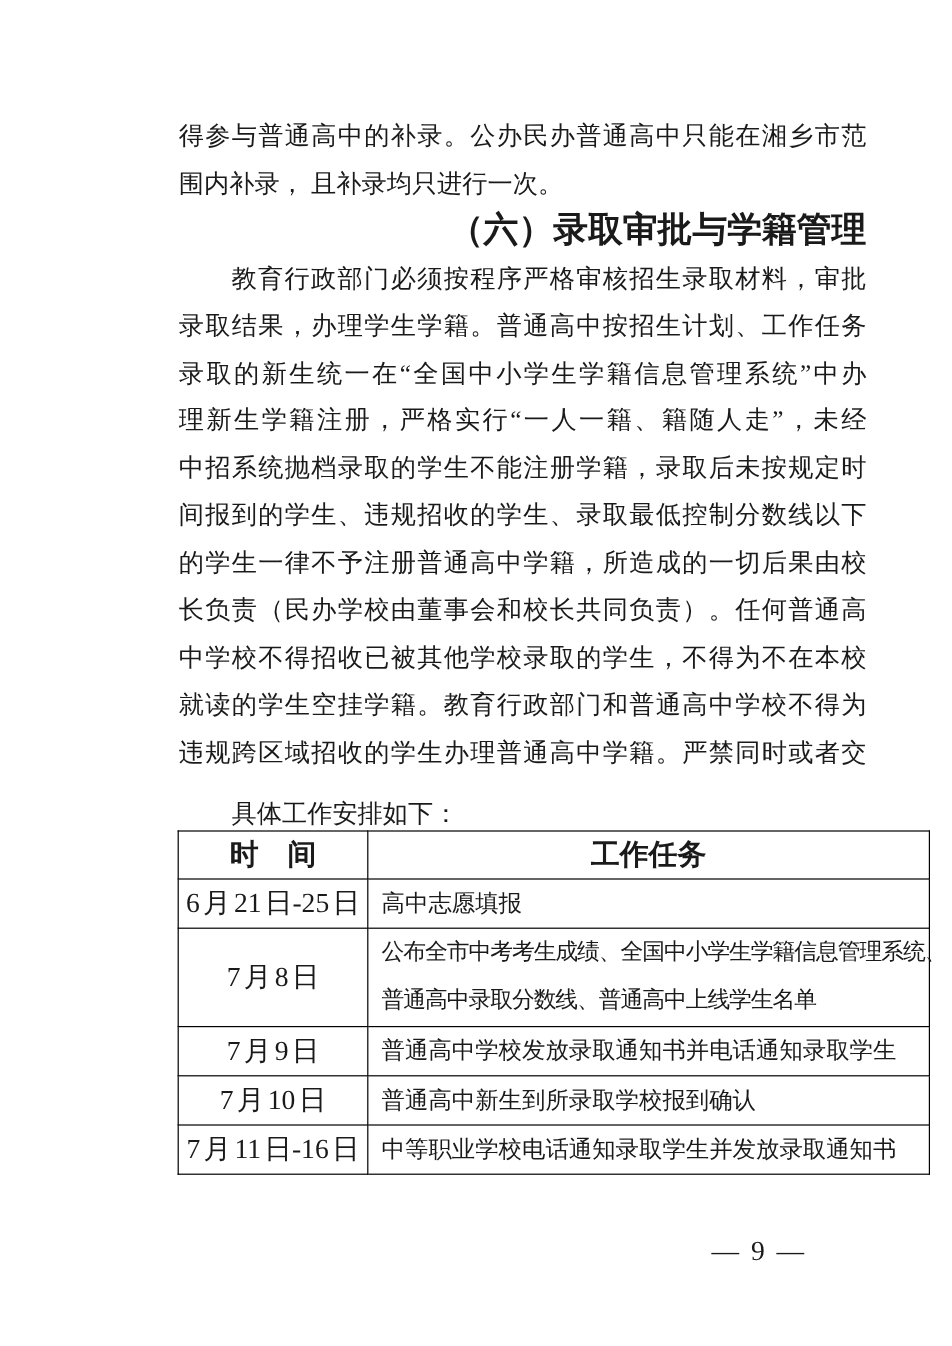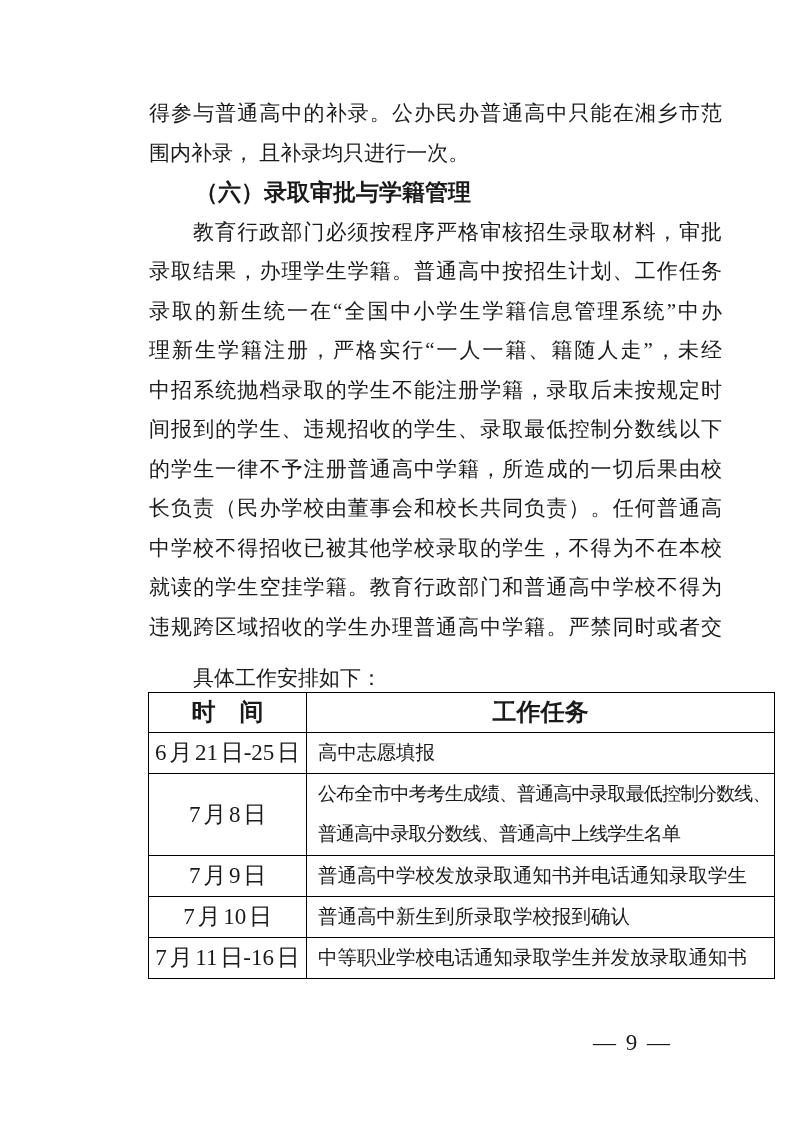--- a/index.html
+++ b/index.html
@@ -37,24 +37,25 @@
     text-align: right;
     text-align-last: left;
   }
   .line.indent {
     text-indent: 44px;
   }
   .heading {
     width: 573px;
     height: 39.5px;
     line-height: 39.5px;
-    font-size: 23px;
+    font-size: 29px;
     font-weight: bold;
     text-indent: 46px;
     white-space: nowrap;
+    text-align: right;
   }
   .lead {
     width: 573px;
     height: 39.5px;
     line-height: 39.5px;
     font-size: 21px;
     text-indent: 44px;
     margin-top: 12px;
     white-space: nowrap;
   }
@@ -148,21 +149,21 @@
         </tr>
       </thead>
       <tbody>
         <tr>
           <td class="t-time">6 月 21 日-25 日</td>
           <td class="t-task">高中志愿填报</td>
         </tr>
         <tr class="tall">
           <td class="t-time">7 月 8 日</td>
           <td class="t-task">
-            <div class="tl">公布全市中考考生成绩、普通高中录取最低控制分数线、</div>
+            <div class="tl">公布全市中考考生成绩、全国中小学生学籍信息管理系统、</div>
             <div class="tl">普通高中录取分数线、普通高中上线学生名单</div>
           </td>
         </tr>
         <tr>
           <td class="t-time">7 月 9 日</td>
           <td class="t-task">普通高中学校发放录取通知书并电话通知录取学生</td>
         </tr>
         <tr>
           <td class="t-time">7 月 10 日</td>
           <td class="t-task">普通高中新生到所录取学校报到确认</td>

